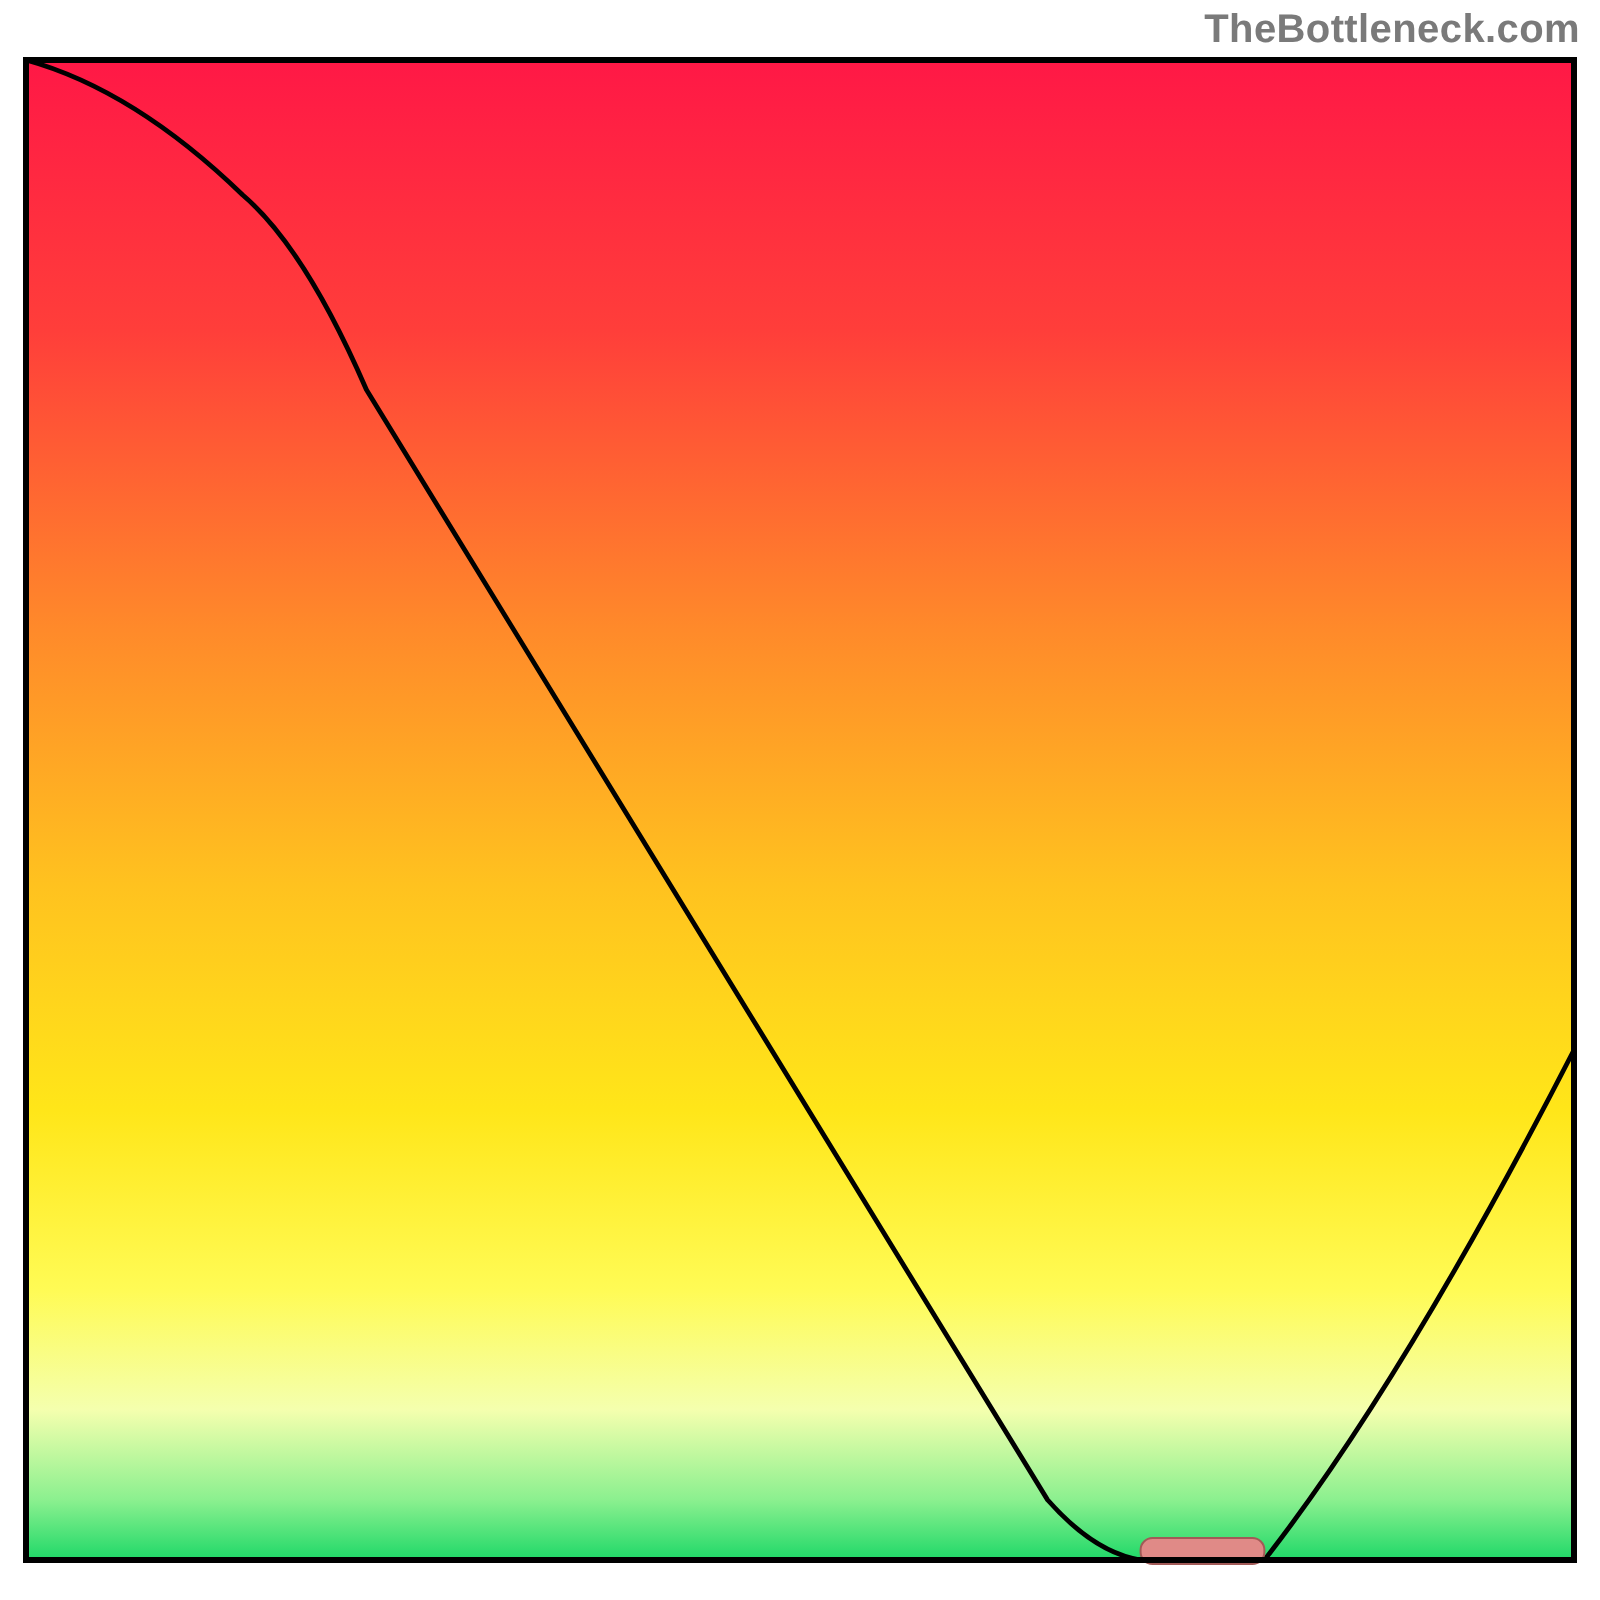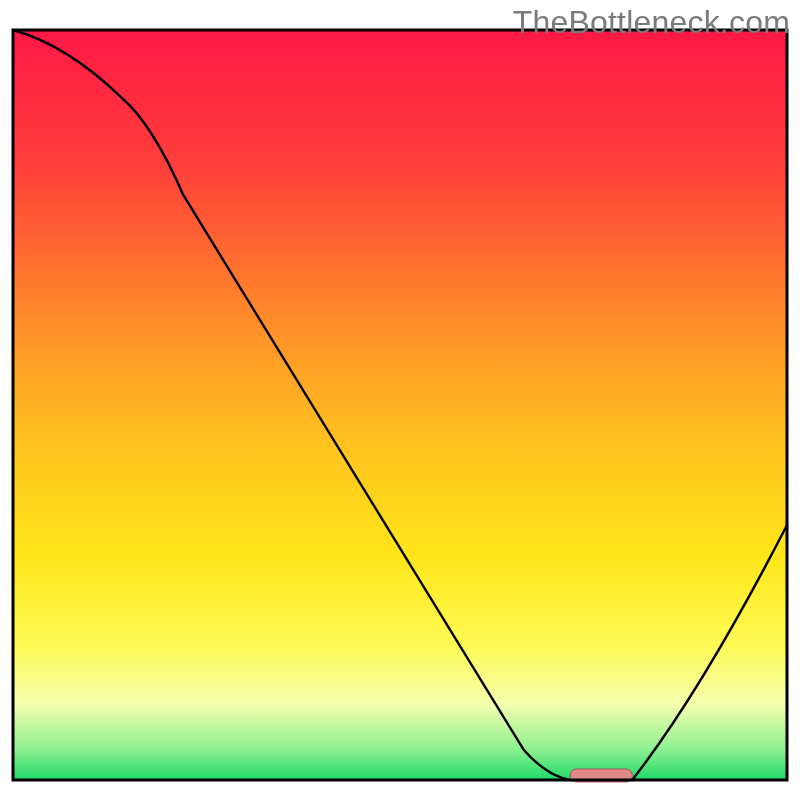--- a/index.html
+++ b/index.html
@@ -12,22 +12,22 @@
   }
   .stage {
     position: relative;
     width: 800px;
     height: 800px;
   }
   .watermark {
     position: absolute;
     top: 4px;
     right: 10px;
-    font-size: 32px;
-    font-weight: 400;
+    font-size: 20px;
+    font-weight: 700;
     color: #7a7a7a;
     letter-spacing: 0.2px;
   }
   svg {
     position: absolute;
     top: 0;
     left: 0;
   }
 </style>
 </head>

